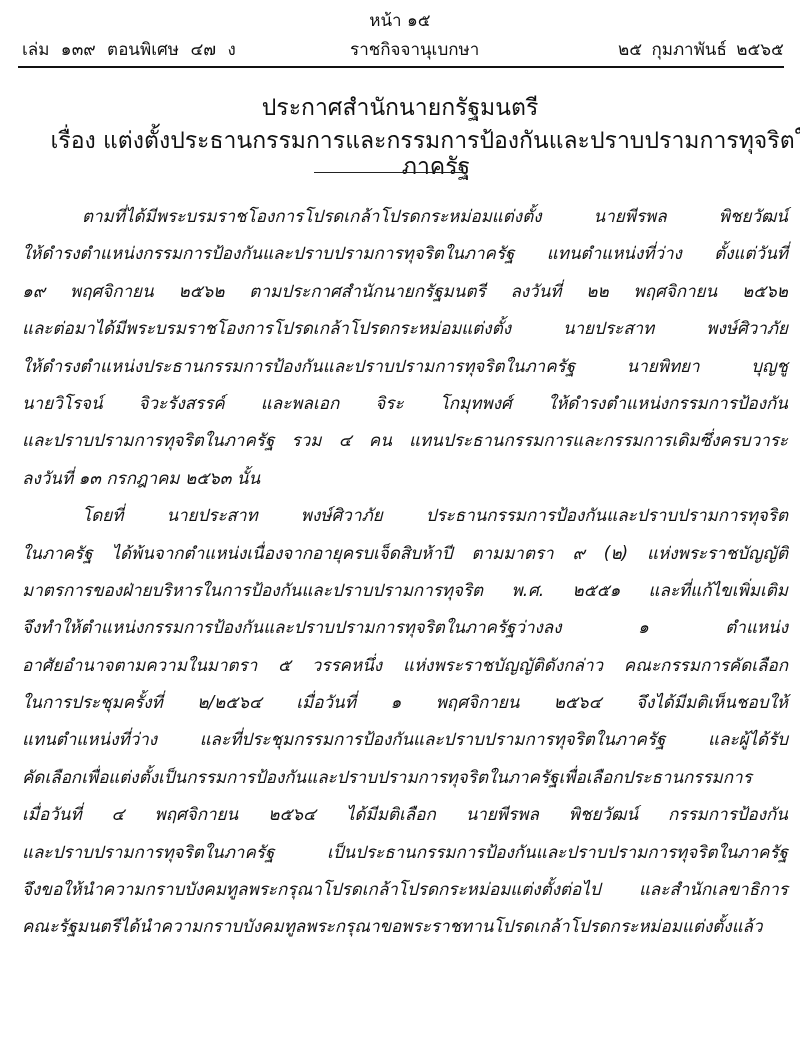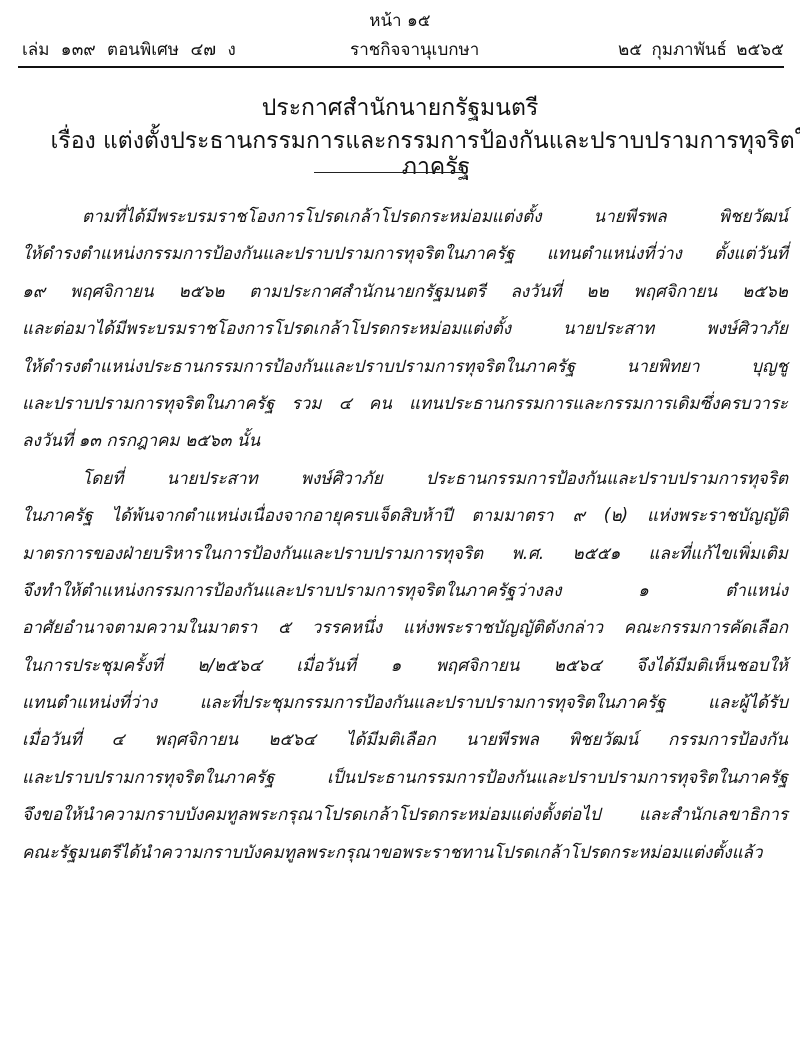--- a/index.html
+++ b/index.html
@@ -60,29 +60,31 @@
 <div class="doc-subject">เรื่อง แต่งตั้งประธานกรรมการและกรรมการป้องกันและปราบปรามการทุจริตในภาครัฐ</div>
 <div class="title-rule"></div>
 
 <div class="body-text">
   <div>
     <div class="line indent">ตามที่ได้มีพระบรมราชโองการโปรดเกล้าโปรดกระหม่อมแต่งตั้ง นายพีรพล พิชยวัฒน์</div>
     <div class="line">ให้ดำรงตำแหน่งกรรมการป้องกันและปราบปรามการทุจริตในภาครัฐ แทนตำแหน่งที่ว่าง ตั้งแต่วันที่</div>
     <div class="line">๑๙ พฤศจิกายน ๒๕๖๒ ตามประกาศสำนักนายกรัฐมนตรี ลงวันที่ ๒๒ พฤศจิกายน ๒๕๖๒</div>
     <div class="line">และต่อมาได้มีพระบรมราชโองการโปรดเกล้าโปรดกระหม่อมแต่งตั้ง นายประสาท พงษ์ศิวาภัย</div>
     <div class="line">ให้ดำรงตำแหน่งประธานกรรมการป้องกันและปราบปรามการทุจริตในภาครัฐ นายพิทยา บุญชู</div>
+    <div class="line">นายวิโรจน์ จิวะรังสรรค์ และพลเอก จิระ โกมุทพงศ์ ให้ดำรงตำแหน่งกรรมการป้องกัน</div>
     <div class="line">และปราบปรามการทุจริตในภาครัฐ รวม ๔ คน แทนประธานกรรมการและกรรมการเดิมซึ่งครบวาระ</div>
     <div class="line last">ลงวันที่ ๑๓ กรกฎาคม ๒๕๖๓ นั้น</div>
   </div>
   <div>
     <div class="line indent">โดยที่ นายประสาท พงษ์ศิวาภัย ประธานกรรมการป้องกันและปราบปรามการทุจริต</div>
     <div class="line">ในภาครัฐ ได้พ้นจากตำแหน่งเนื่องจากอายุครบเจ็ดสิบห้าปี ตามมาตรา ๙ (๒) แห่งพระราชบัญญัติ</div>
     <div class="line">มาตรการของฝ่ายบริหารในการป้องกันและปราบปรามการทุจริต พ.ศ. ๒๕๕๑ และที่แก้ไขเพิ่มเติม</div>
     <div class="line">จึงทำให้ตำแหน่งกรรมการป้องกันและปราบปรามการทุจริตในภาครัฐว่างลง ๑ ตำแหน่ง</div>
     <div class="line">อาศัยอำนาจตามความในมาตรา ๕ วรรคหนึ่ง แห่งพระราชบัญญัติดังกล่าว คณะกรรมการคัดเลือก</div>
     <div class="line">ในการประชุมครั้งที่ ๒/๒๕๖๔ เมื่อวันที่ ๑ พฤศจิกายน ๒๕๖๔ จึงได้มีมติเห็นชอบให้</div>
     <div class="line">แทนตำแหน่งที่ว่าง และที่ประชุมกรรมการป้องกันและปราบปรามการทุจริตในภาครัฐ และผู้ได้รับ</div>
+    <div class="line">คัดเลือกเพื่อแต่งตั้งเป็นกรรมการป้องกันและปราบปรามการทุจริตในภาครัฐเพื่อเลือกประธานกรรมการ</div>
     <div class="line">เมื่อวันที่ ๔ พฤศจิกายน ๒๕๖๔ ได้มีมติเลือก นายพีรพล พิชยวัฒน์ กรรมการป้องกัน</div>
     <div class="line">และปราบปรามการทุจริตในภาครัฐ เป็นประธานกรรมการป้องกันและปราบปรามการทุจริตในภาครัฐ</div>
     <div class="line">จึงขอให้นำความกราบบังคมทูลพระกรุณาโปรดเกล้าโปรดกระหม่อมแต่งตั้งต่อไป และสำนักเลขาธิการ</div>
     <div class="line">คณะรัฐมนตรีได้นำความกราบบังคมทูลพระกรุณาขอพระราชทานโปรดเกล้าโปรดกระหม่อมแต่งตั้งแล้ว</div>
   </div>
 </div>
 
 </body></html>

